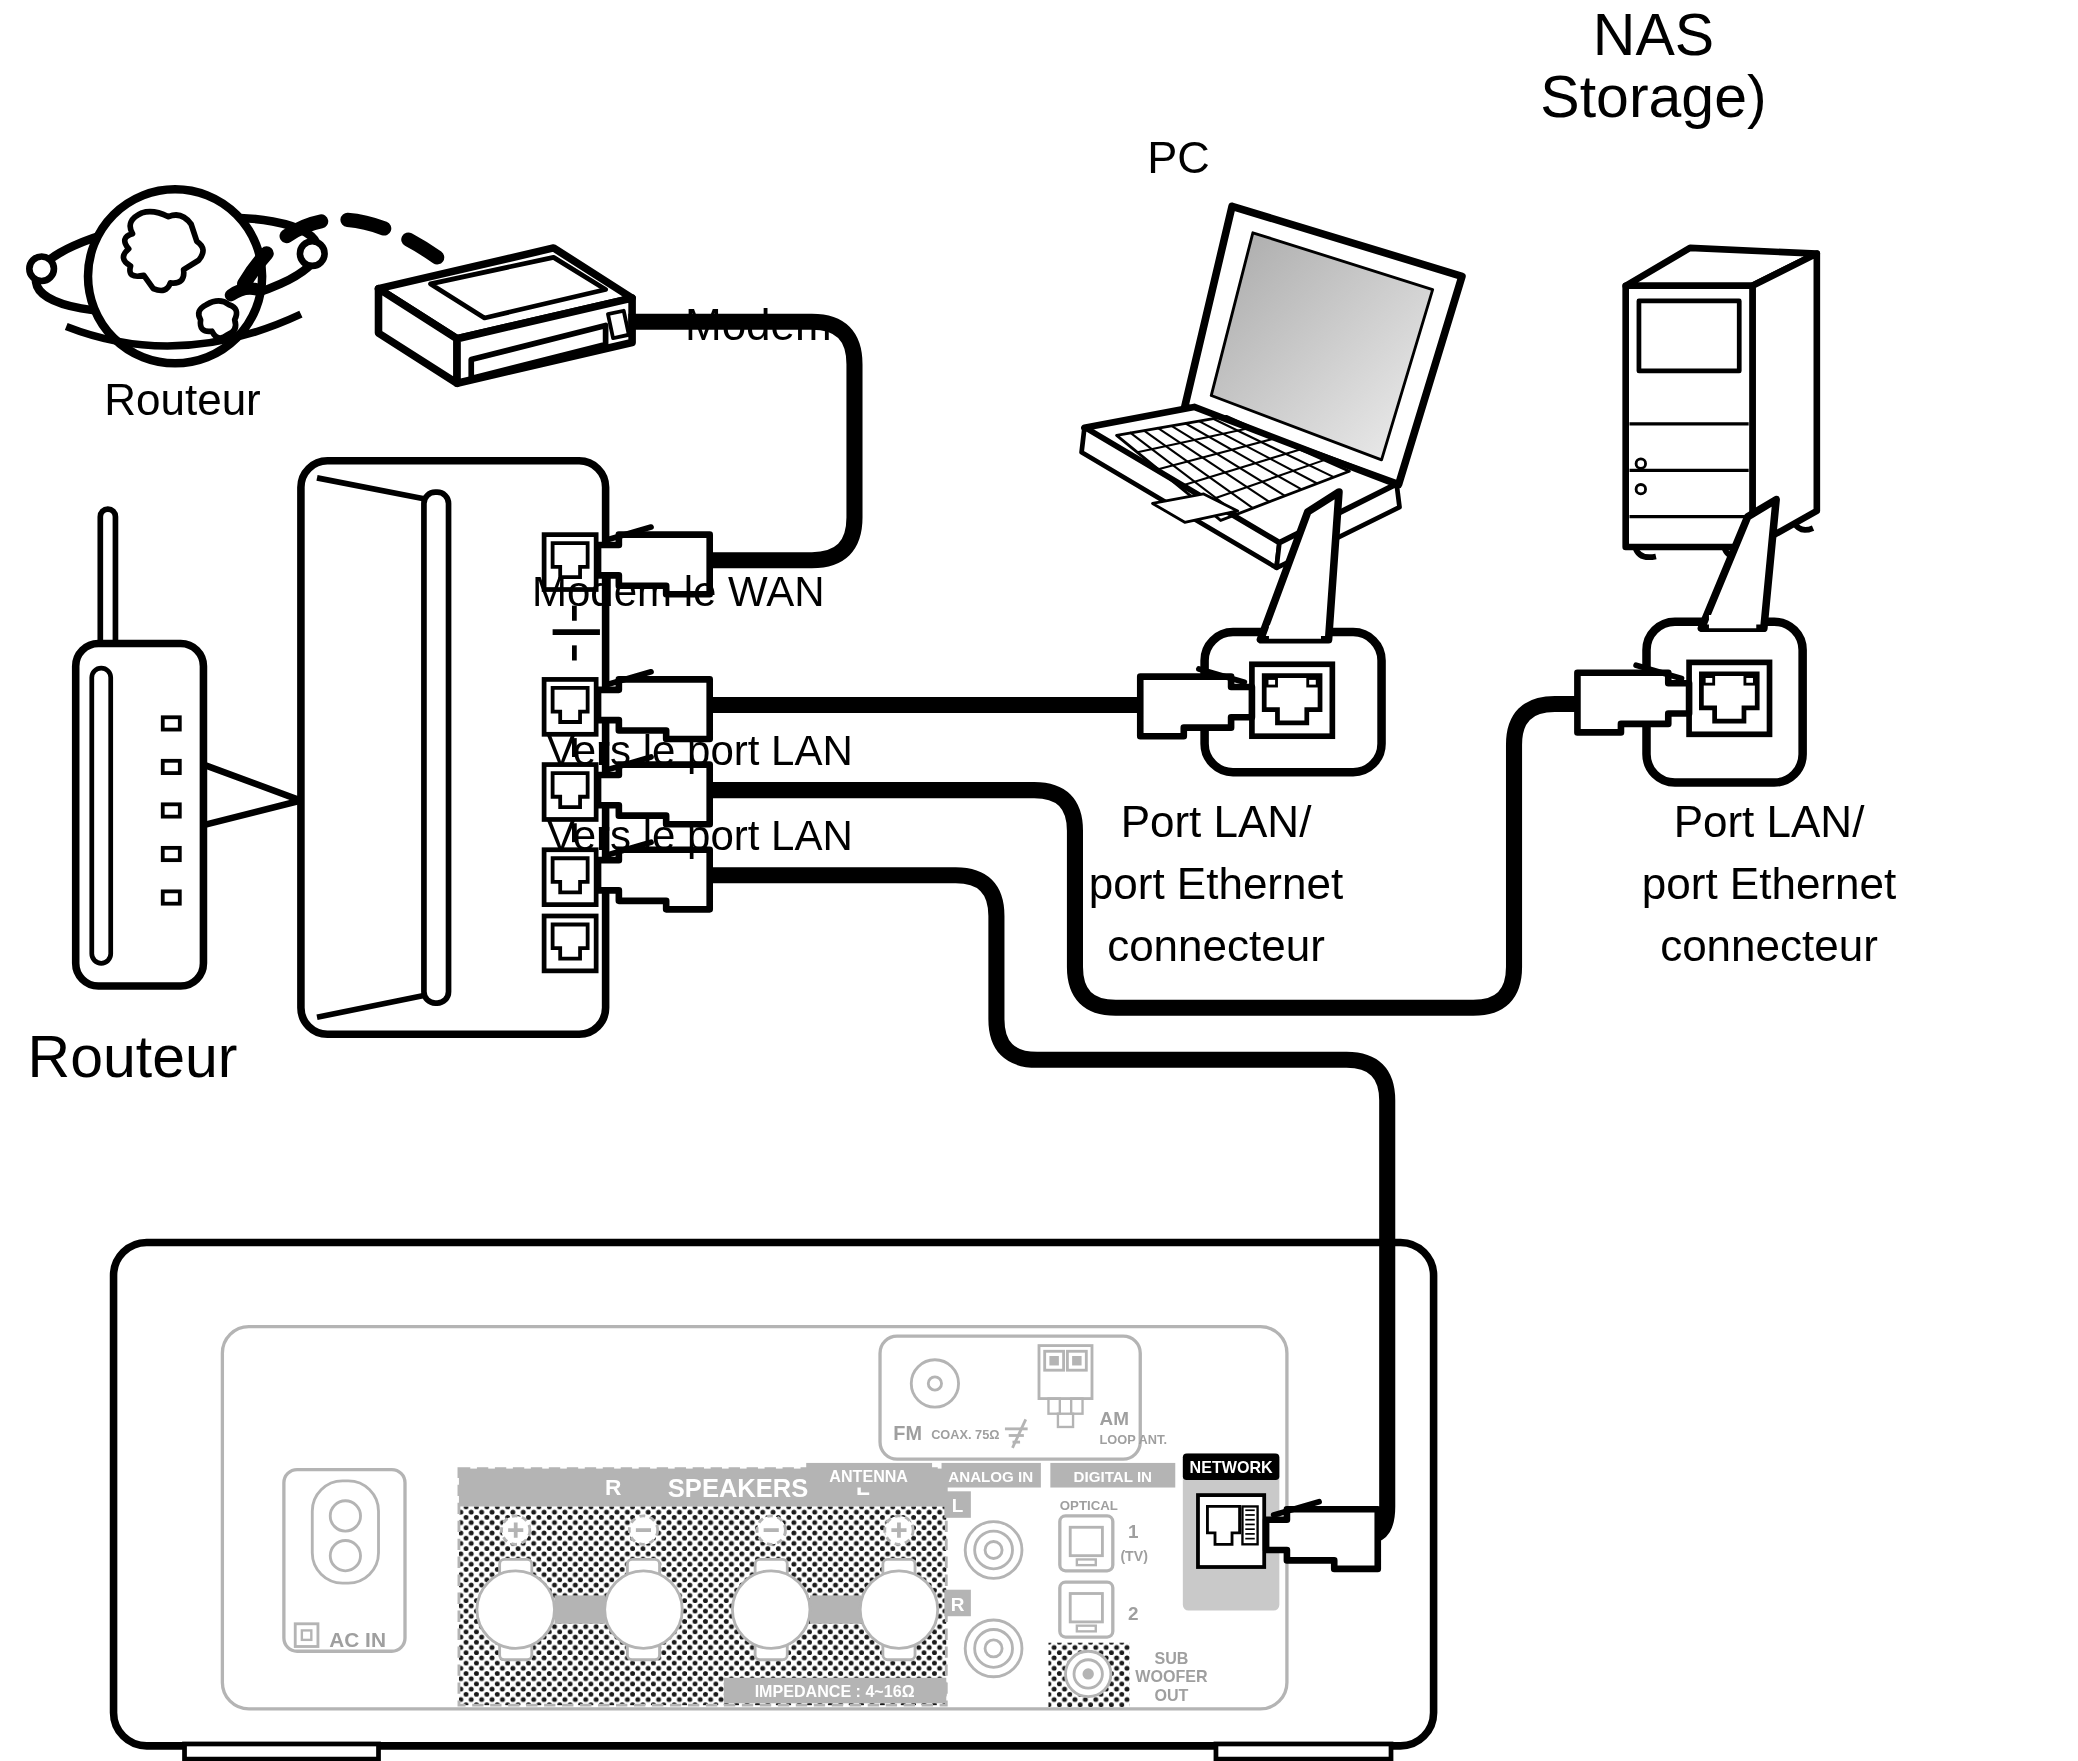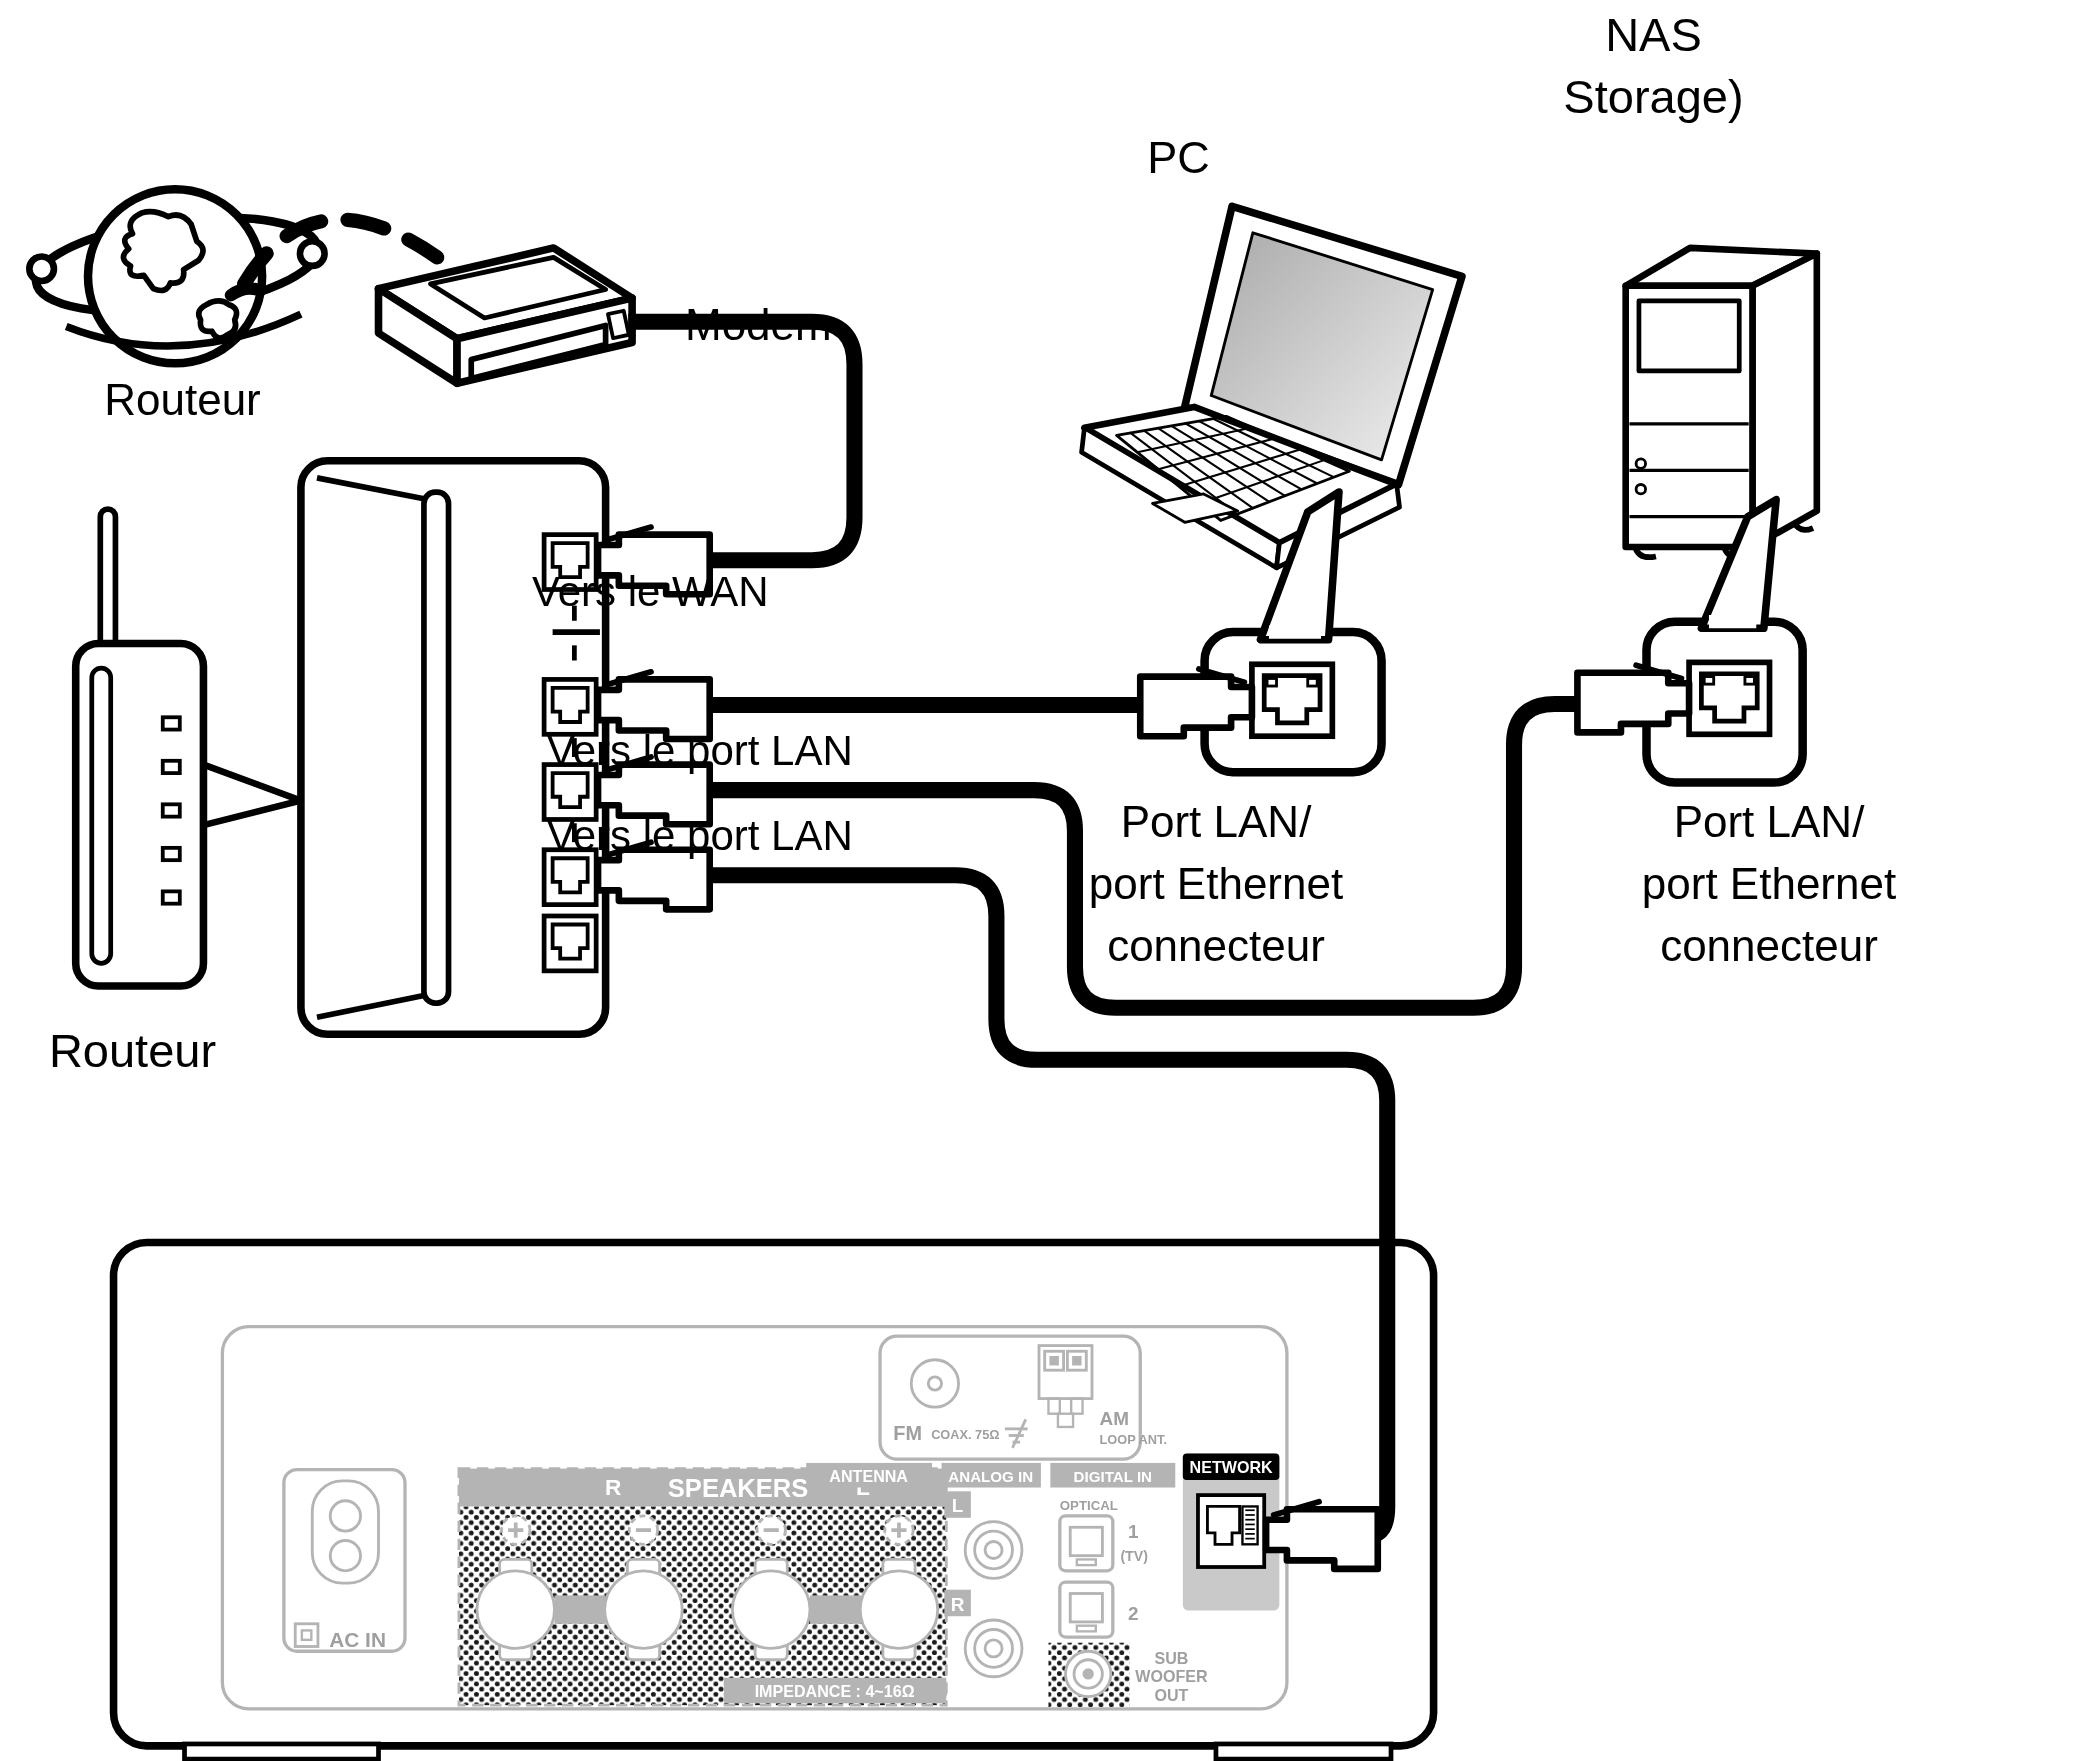--- a/index.html
+++ b/index.html
@@ -4,21 +4,21 @@
 <style>
   html,body{margin:0;padding:0;background:#ffffff;}
   #stage{position:relative;width:2078px;height:1761px;background:#fff;overflow:hidden;
          font-family:"Liberation Sans",sans-serif;}
   #art{position:absolute;left:0;top:0;}
   .lbl{position:absolute;color:#000;white-space:nowrap;}
   .center{text-align:center;}
   .f44{font-size:42px;}
   .f46{font-size:44px;}
   .f48{font-size:45px;}
-  .f50{font-size:47px;}
+  .f50{font-size:59px;}
   .lh{line-height:62px;white-space:normal;}
   svg text{font-family:"Liberation Sans",sans-serif;}
   .gtxt{fill:#9f9f9f;font-weight:bold;}
   .wtxt{fill:#ffffff;font-weight:bold;}
 </style>
 </head>
 <body>
 
 <div id="stage">
 
@@ -330,21 +330,21 @@
 <div class="lbl f46 center" style="left:83px;top:375px;width:199px;">Routeur</div>
 <div class="lbl f46" style="left:685px;top:269px;margin-top:31px;">Modem</div>
 <div class="lbl f48 center" style="left:1117px;top:132px;width:123px;">PC</div>
 
 <div class="lbl f50 center lh" style="left:1365px;top:3.8px;width:577px;">
   <div>NAS</div>
   <div>Storage)</div>
 </div>
 
 <div class="lbl f50 center" style="left:19px;top:1023px;width:227px;">Routeur</div>
-<div class="lbl f44" style="left:532px;top:568px;">Vers le WAN</div>
+<div class="lbl f44" style="left:532px;top:568px;">Modem le WAN</div>
 <div class="lbl f44" style="left:547px;top:727px;">Vers le port LAN</div>
 <div class="lbl f44" style="left:547px;top:812px;">Vers le port LAN</div>
 
 <div class="lbl f46 center lh" style="left:1022px;top:791px;width:388px;">
   <div>Port LAN/</div>
   <div>port Ethernet</div>
   <div>connecteur</div>
 </div>
 
 <div class="lbl f46 center lh" style="left:1561px;top:791px;width:416px;">

